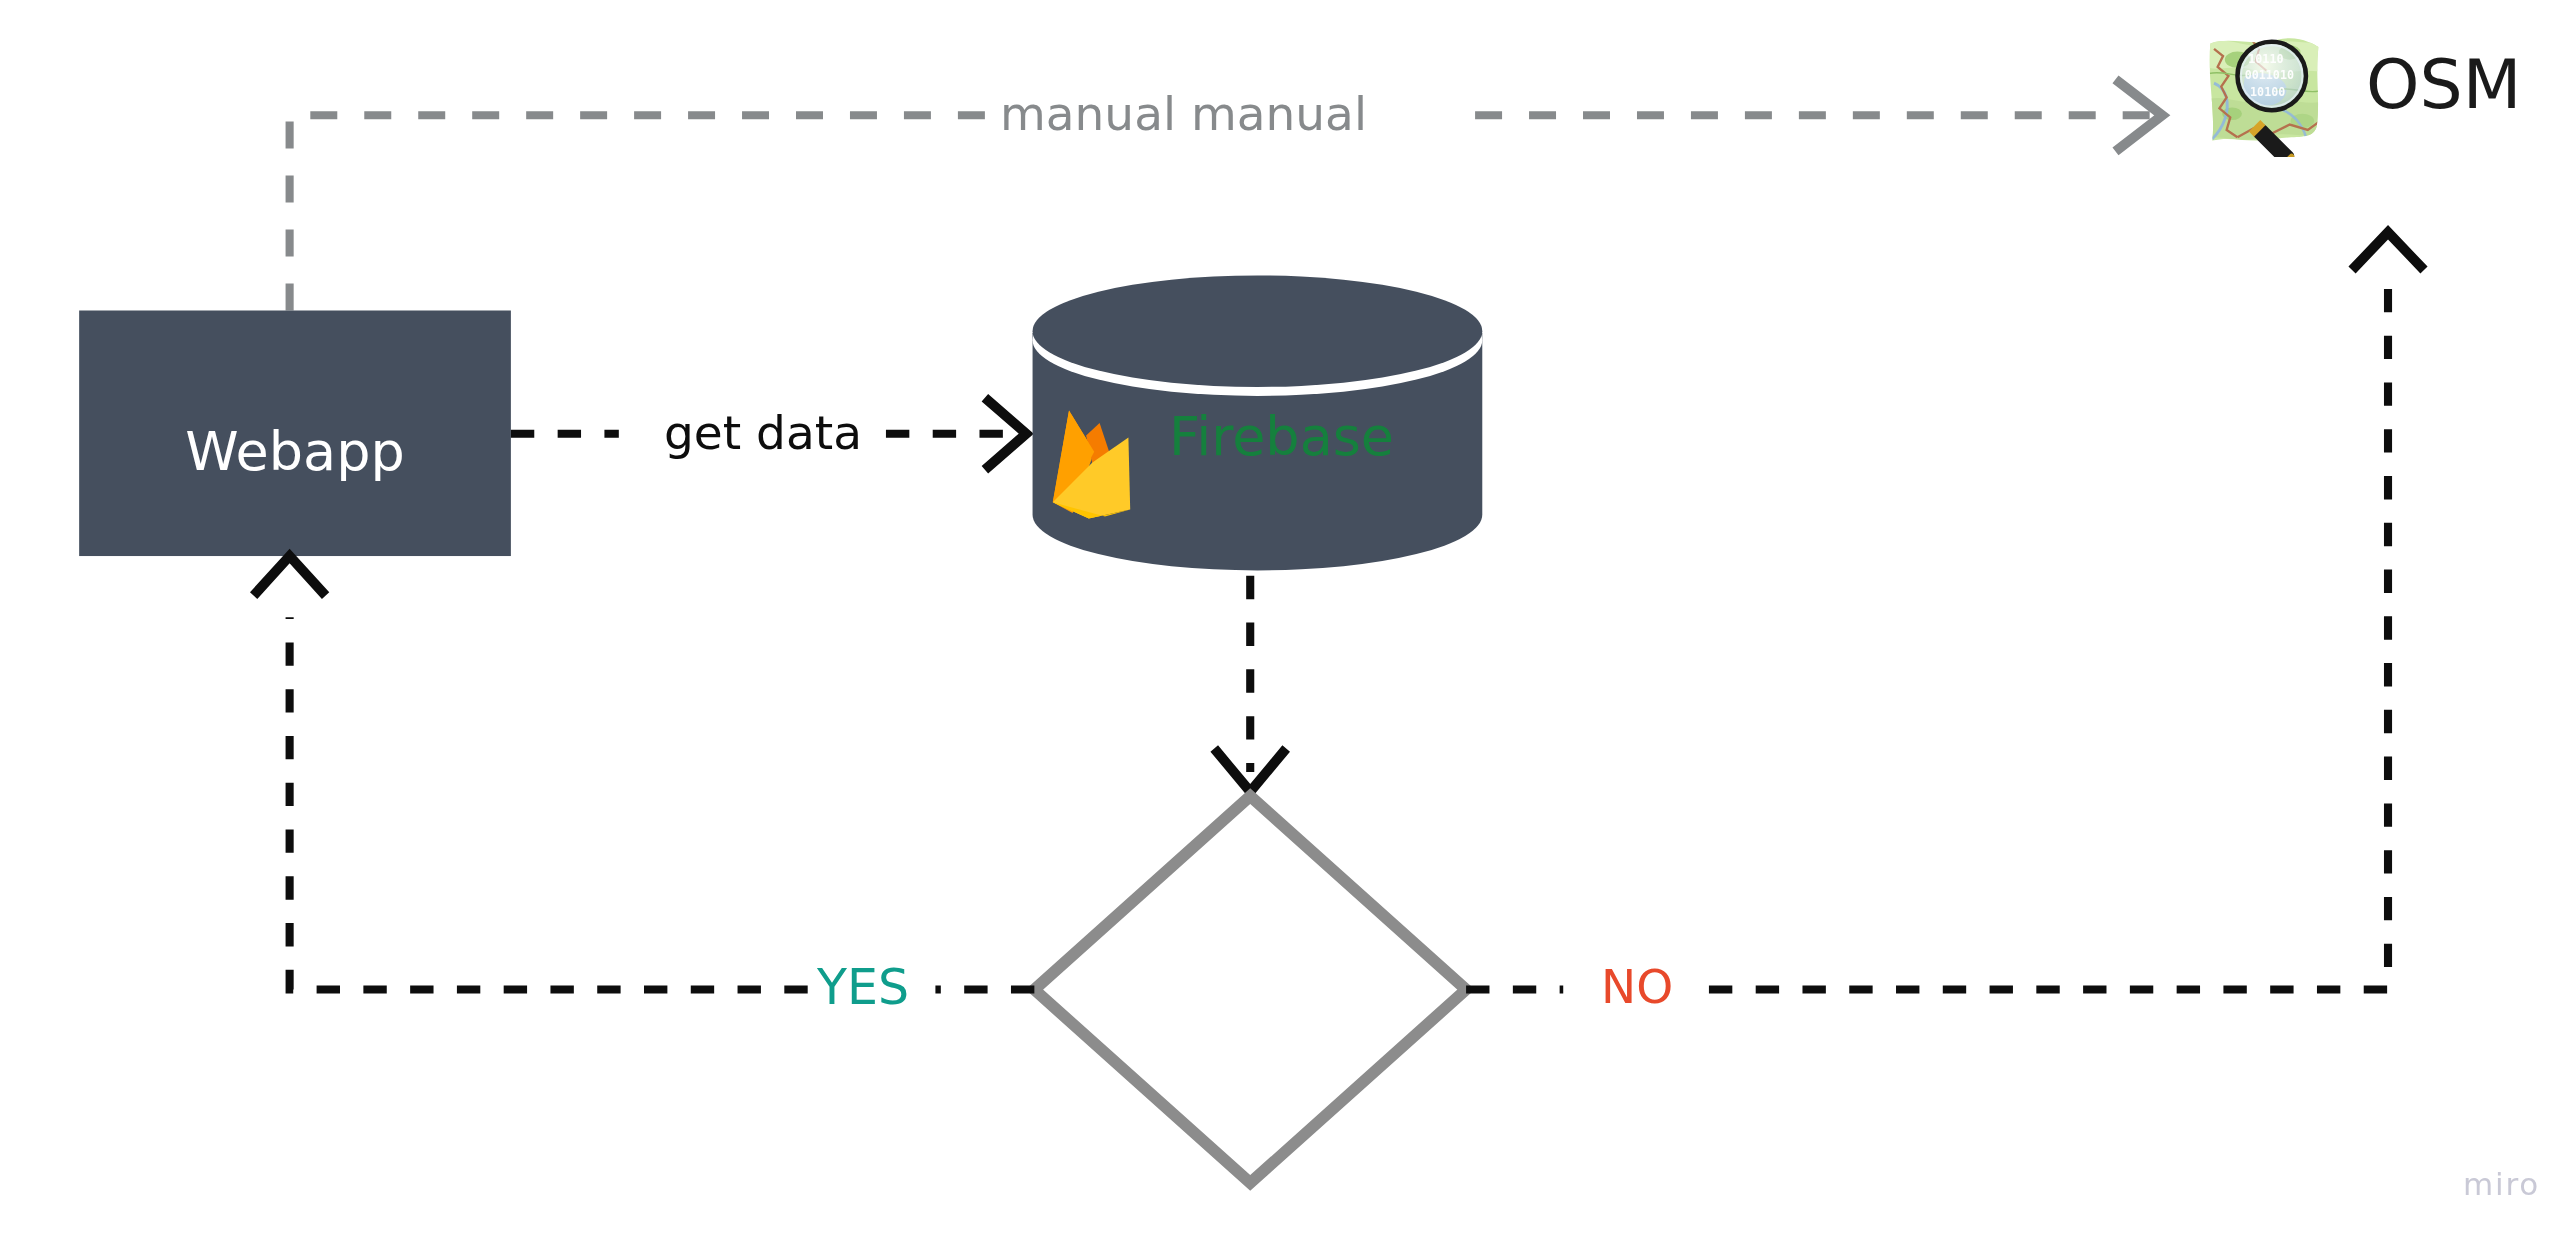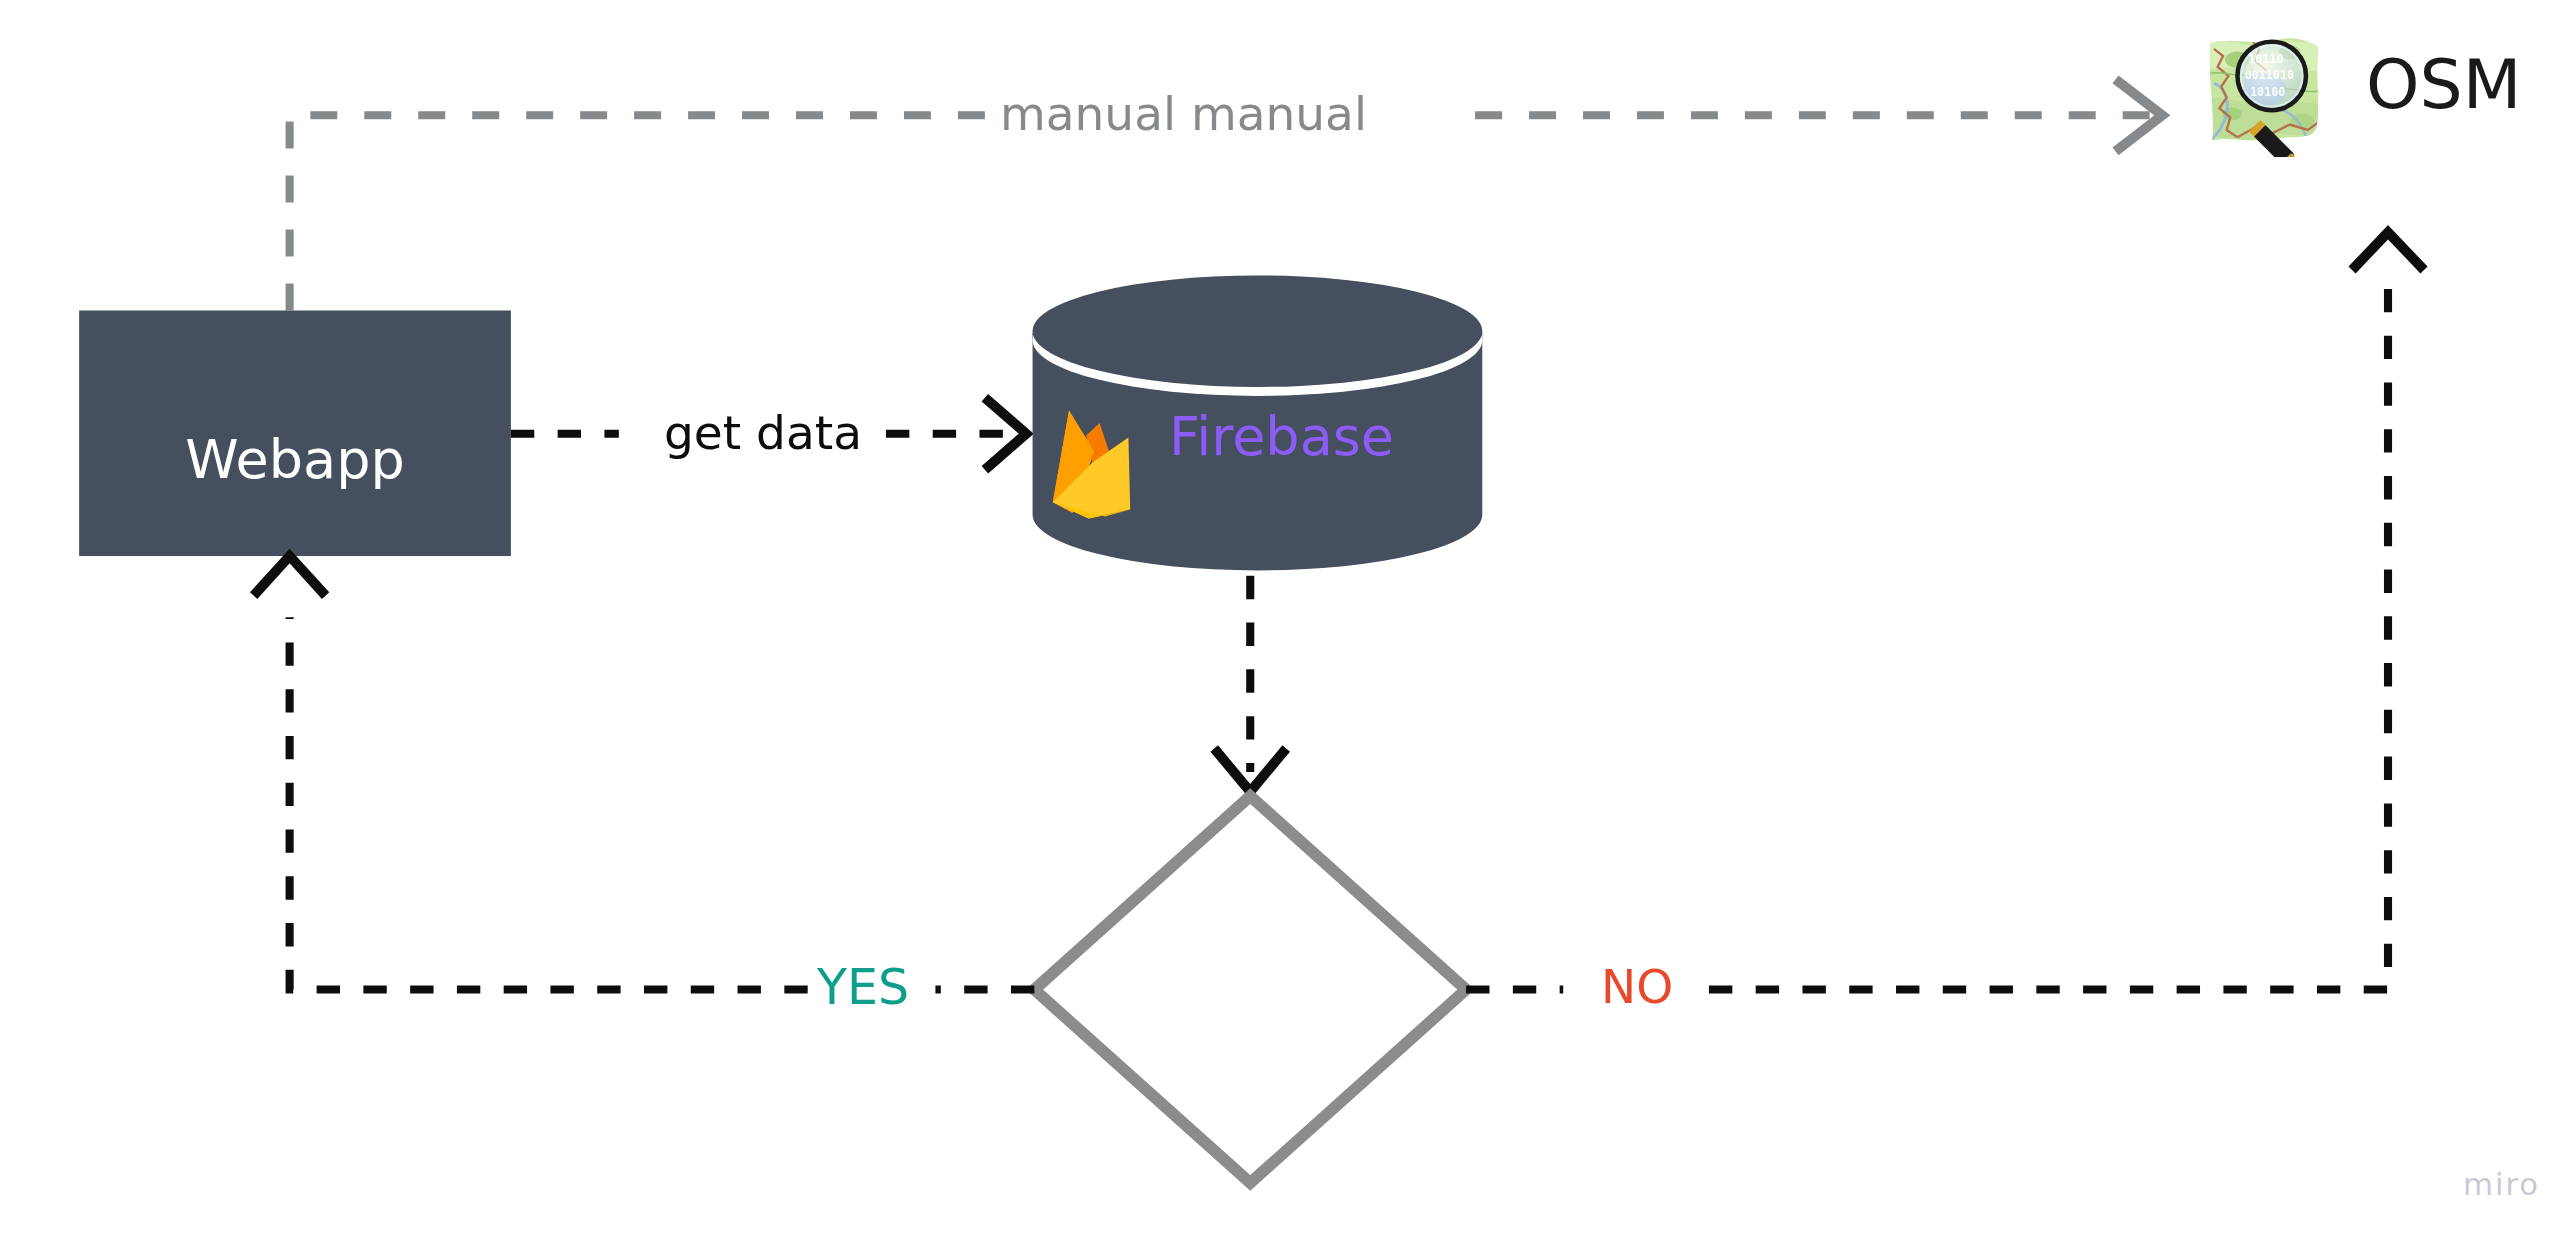--- a/index.html
+++ b/index.html
@@ -35,21 +35,21 @@
     line-height: 1.12;
     -webkit-font-smoothing: antialiased;
   }
 
   .node-box-label {
     color: #ffffff;
     font-size: 54px;
     font-weight: 400;
   }
   .cyl-label {
-    color: #8b5cf6;
+    color: #15803d;
     font-size: 54px;
     font-weight: 400;
   }
   .edge-label-dark {
     color: #0d0d0d;
     font-size: 47px;
     font-weight: 400;
   }
   .edge-label-gray {
     color: #878a8c;
@@ -212,21 +212,21 @@
         <circle cx="84" cy="62" r="34" fill="none" stroke="#e8f2fa" stroke-width="2" opacity="0.7"></circle>
         <g fill="#ffffff" font-family="'DejaVu Sans Mono','Liberation Mono',monospace" font-size="13" font-weight="700" opacity="0.95">
           <text x="58" y="48">10110</text>
           <text x="54" y="66">0011010</text>
           <text x="60" y="84">10100</text>
         </g>
       </g>
     </svg>
   </div>
 
-  <div class="lbl node-box-label" style="left:79px; top:318px; width:432px; height:284px; display:flex; align-items:center; justify-content:center;">Webapp</div>
+  <div class="lbl node-box-label" style="left:79px; top:310px; width:432px; height:284px; display:flex; align-items:center; justify-content:center;">Webapp</div>
 
   <div class="lbl cyl-label" style="left:1169px; top:407px;">Firebase</div>
 
   <div class="lbl edge-label-gray" style="left:1000px; top:88px;">manual manual</div>
 
   <div class="lbl edge-label-dark" style="left:630px; top:407px;margin-left:34px;">get data</div>
 
   <div class="lbl edge-label-yes" style="left:817px; top:961px;">YES</div>
 
   <div class="lbl edge-label-no" style="left:1601px; top:961px;">NO</div>

